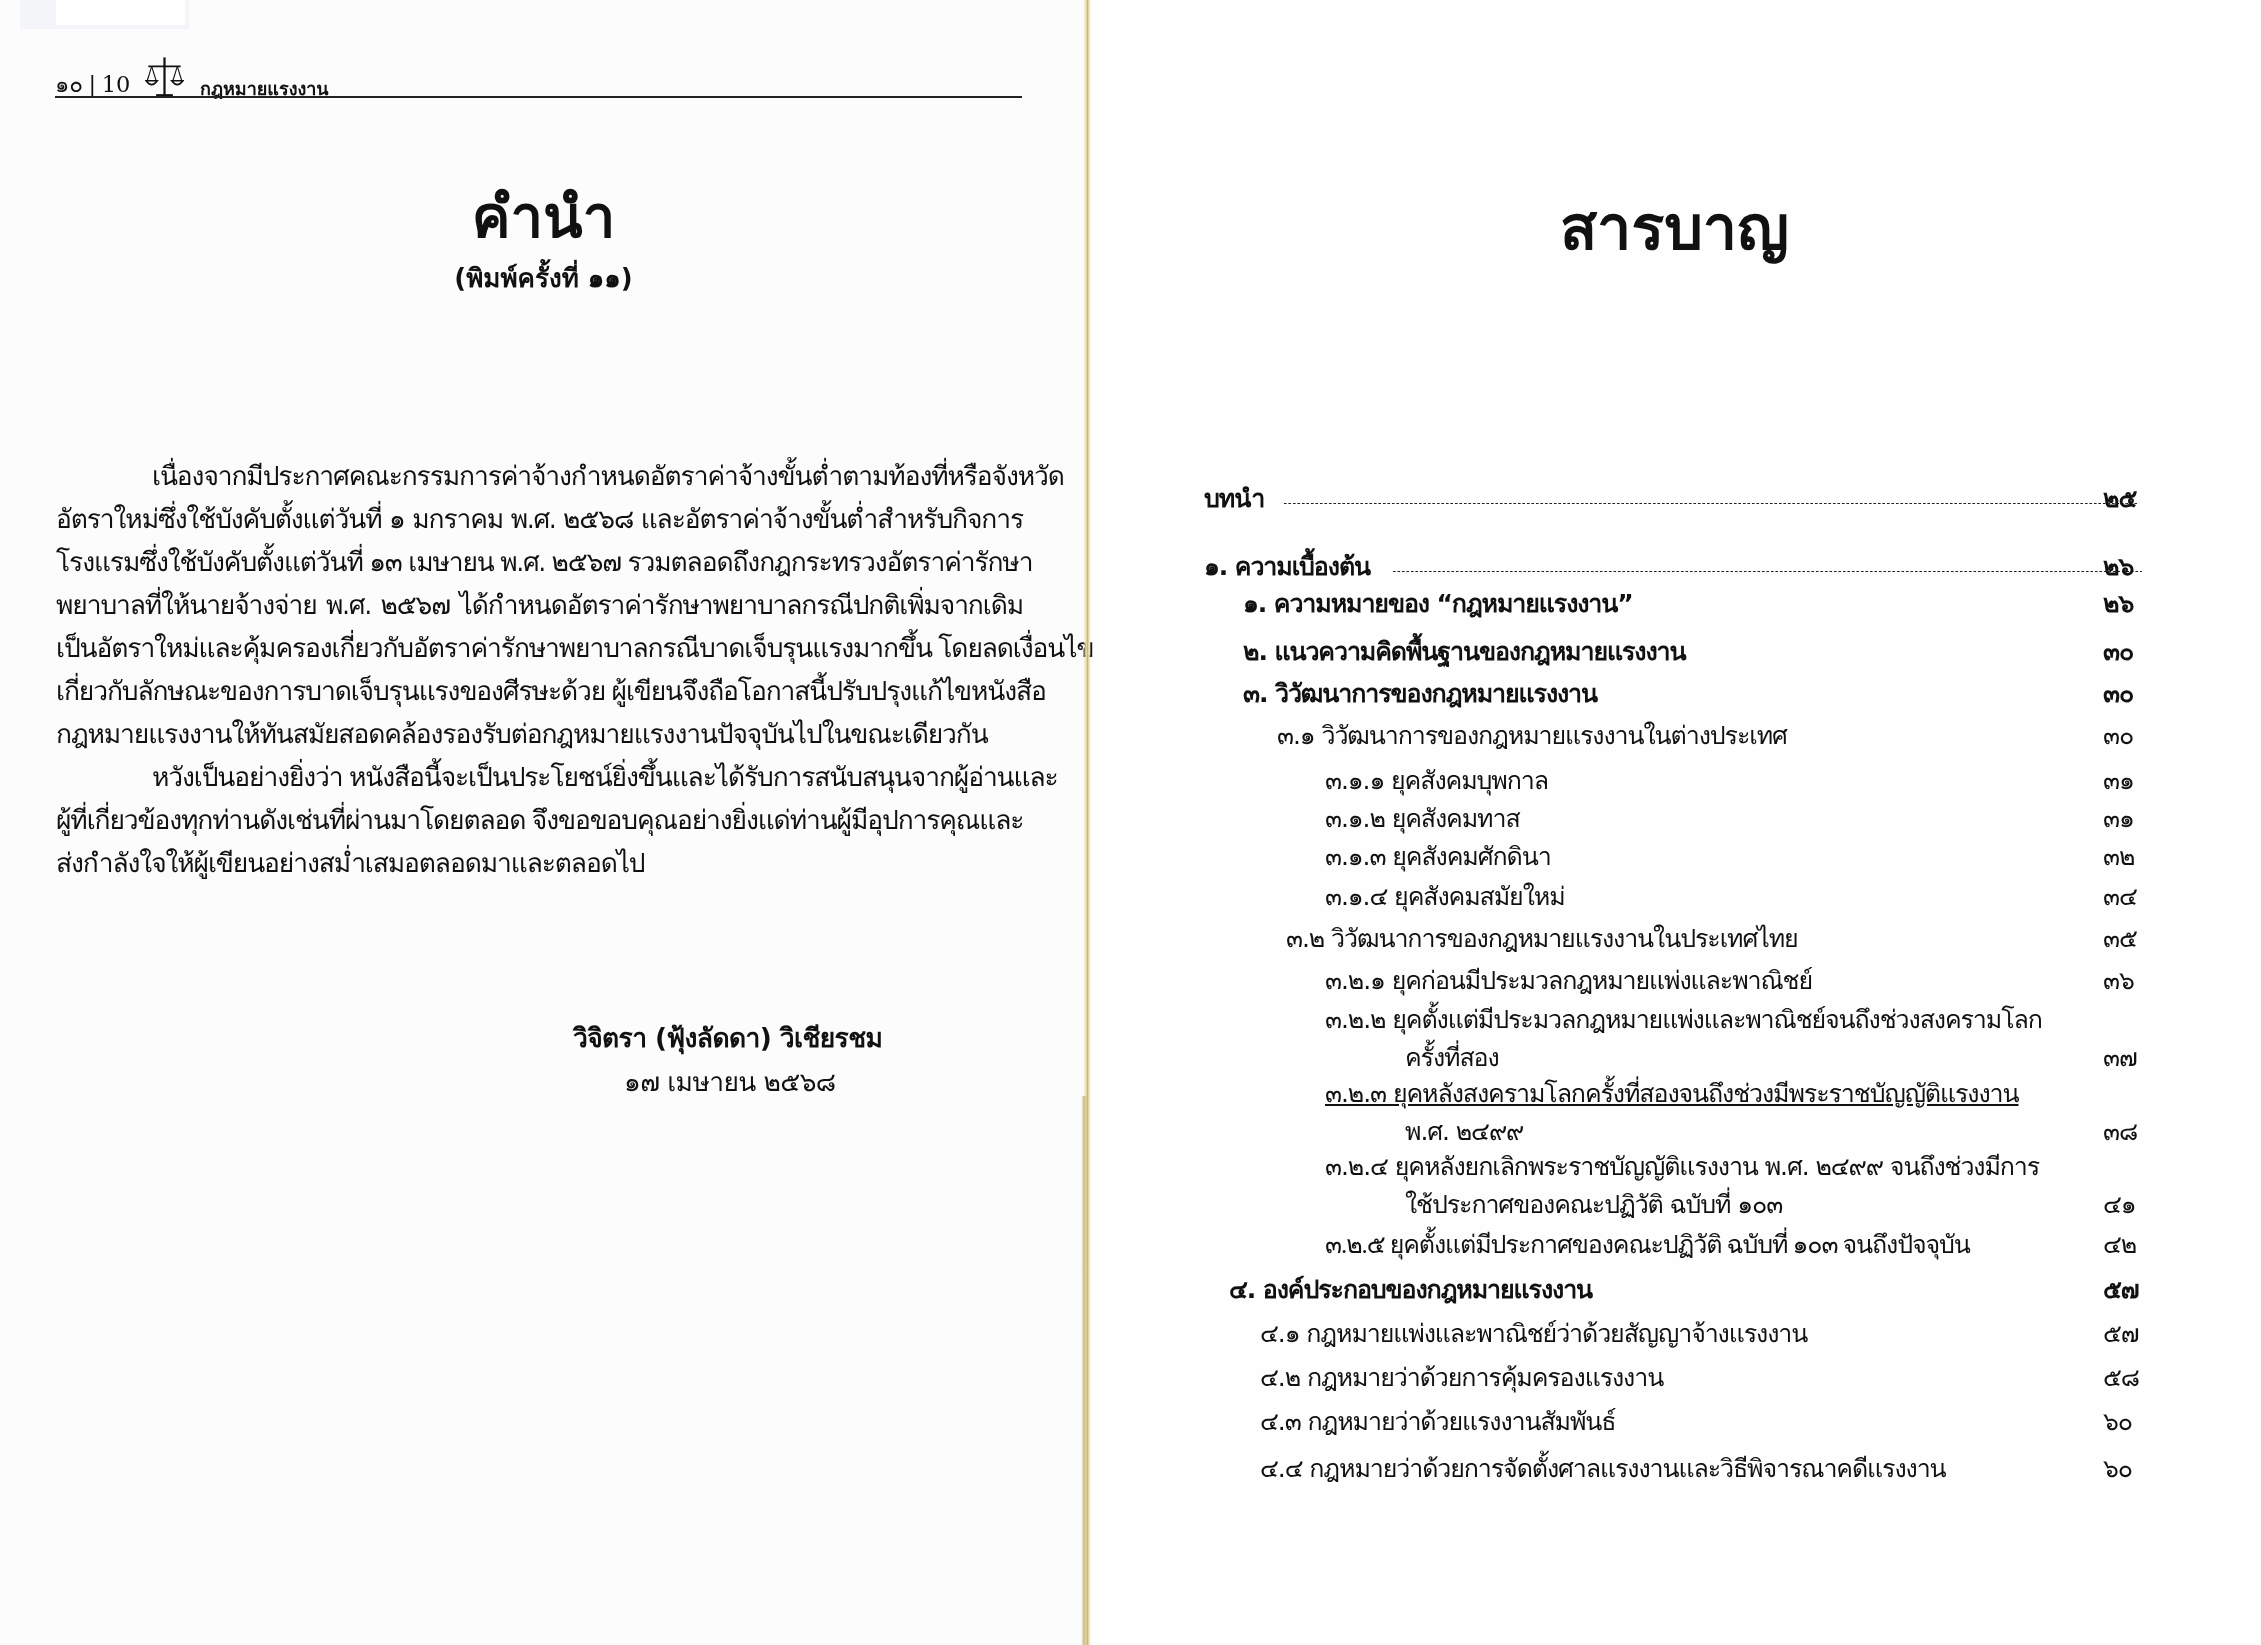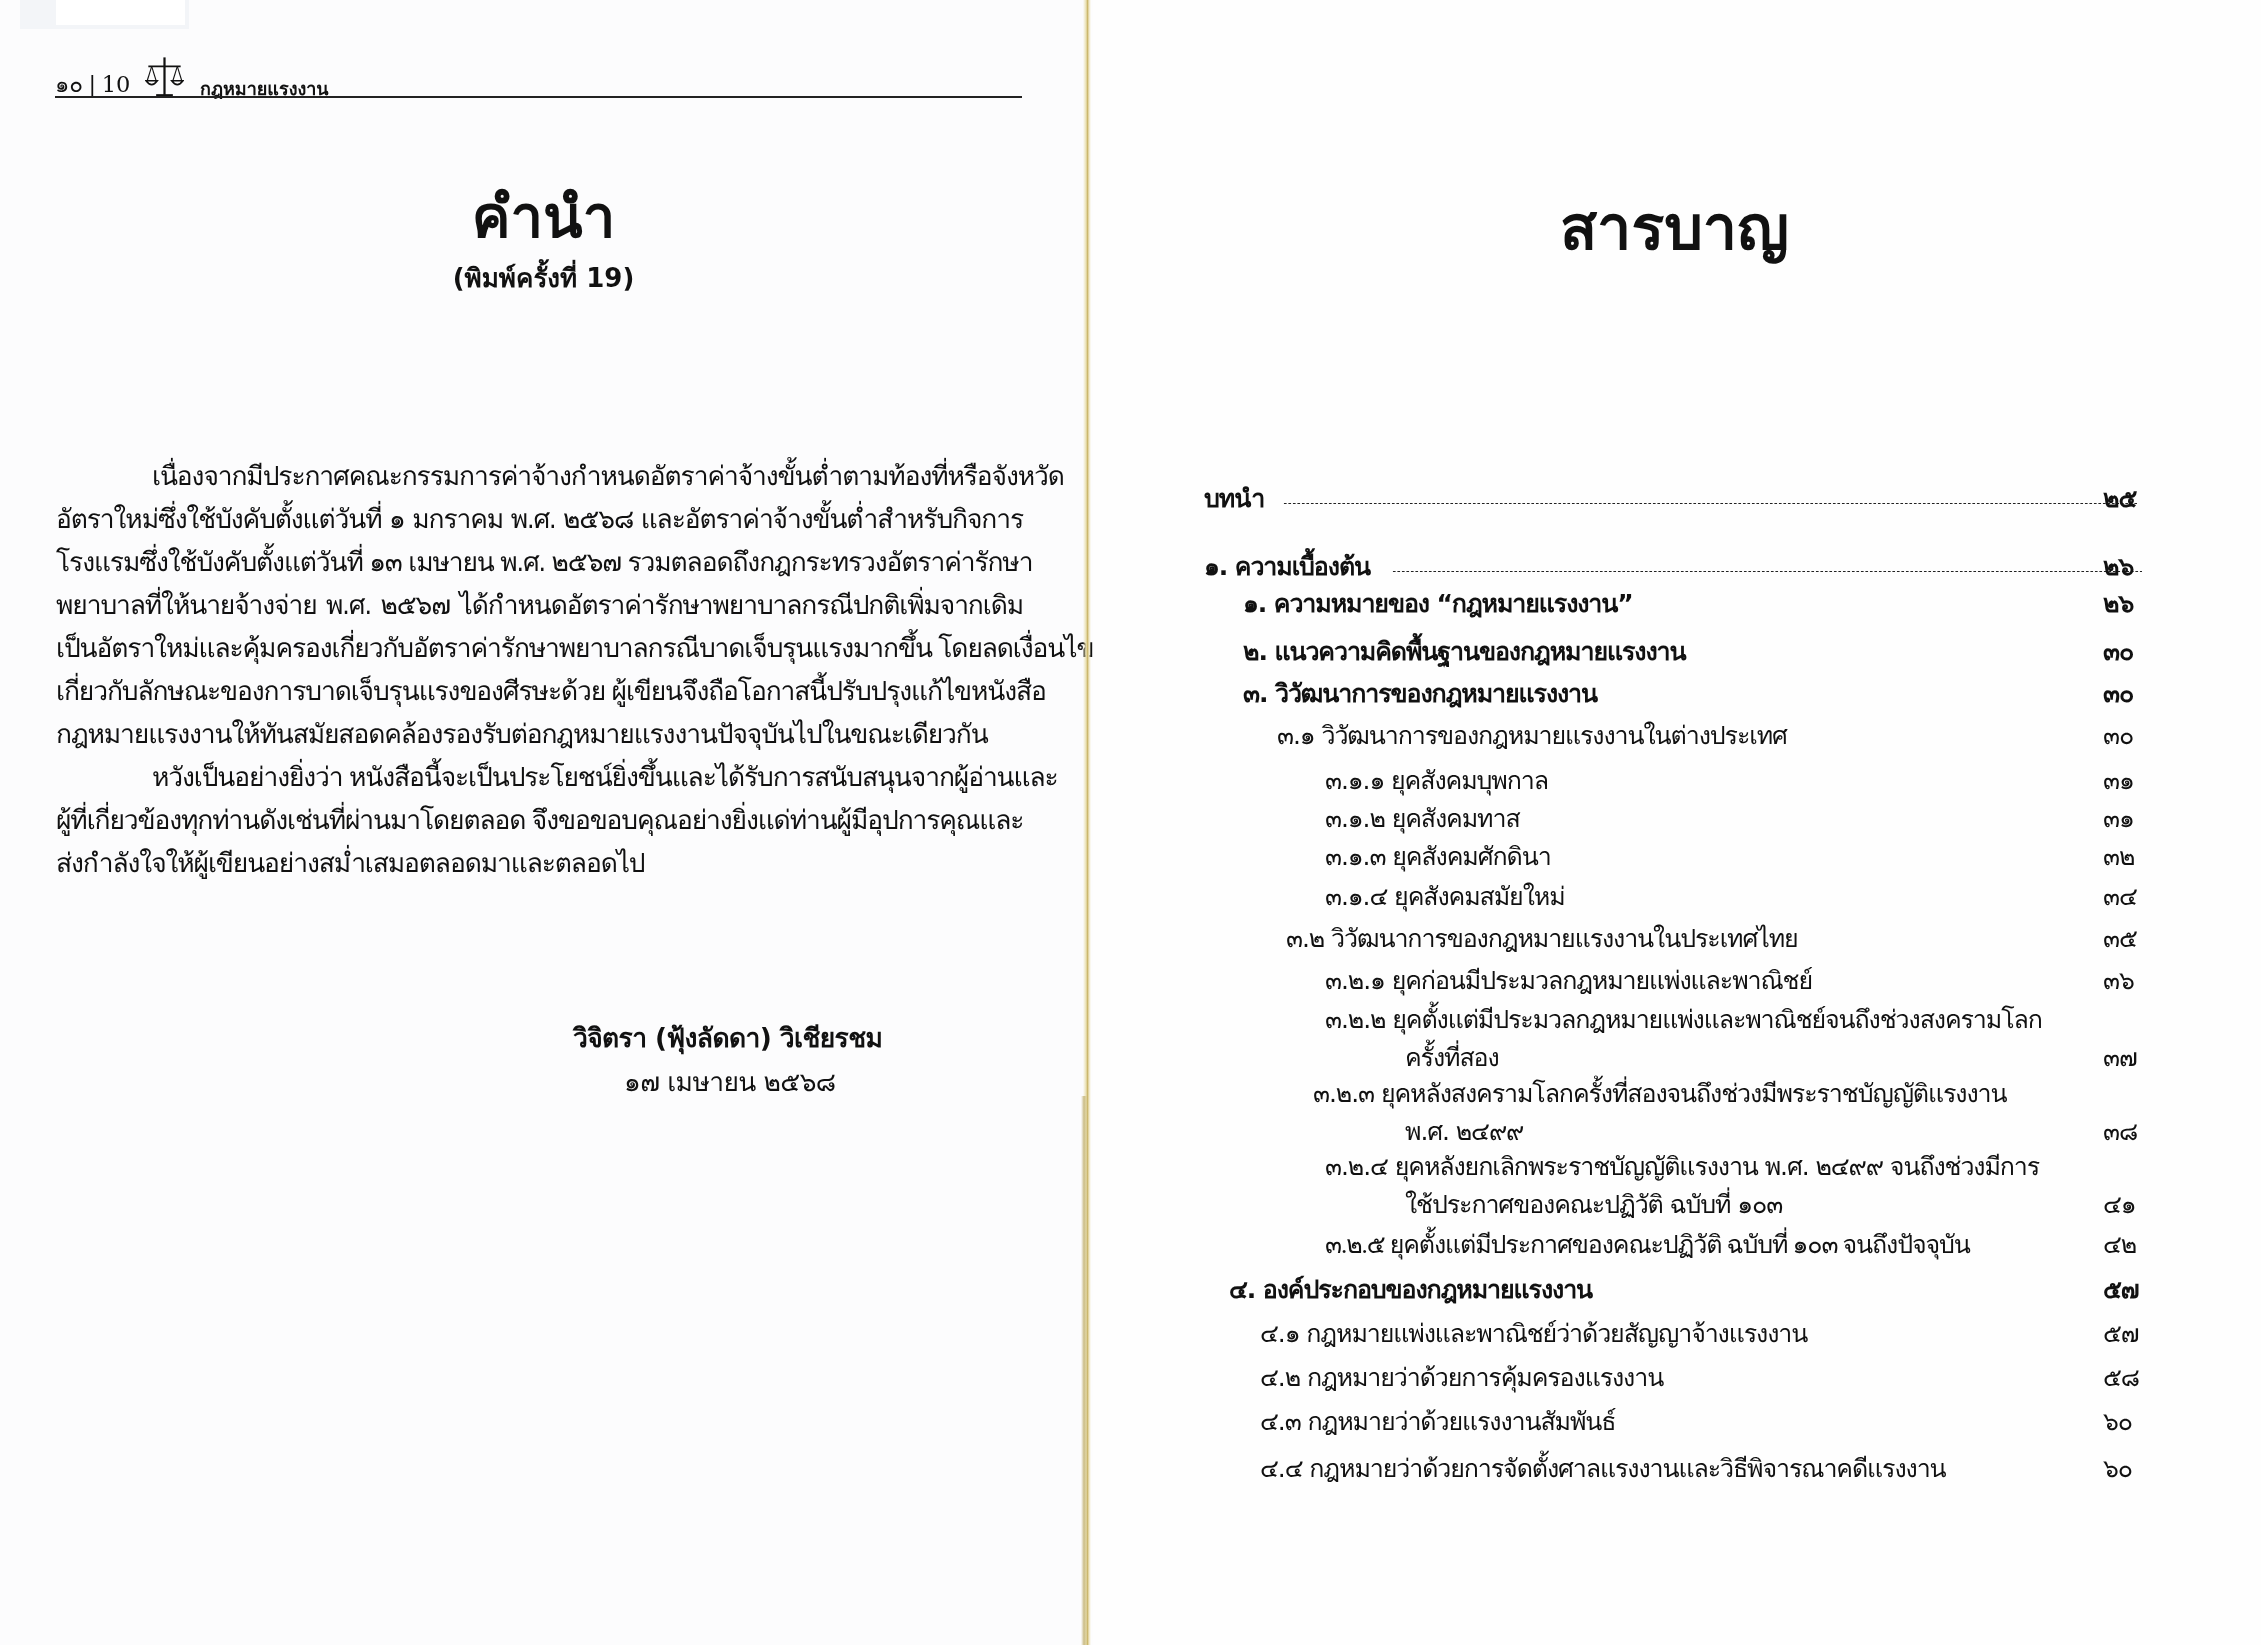--- a/index.html
+++ b/index.html
@@ -101,21 +101,21 @@
       <line x1="58" y1="18" x2="50" y2="44" stroke="#111" stroke-width="2"></line>
       <line x1="58" y1="18" x2="66" y2="44" stroke="#111" stroke-width="2"></line>
       <path d="M48 44 Q58 58 68 44 Z" fill="none" stroke="#111" stroke-width="3"></path>
       <rect x="20" y="68" width="30" height="6" fill="#111"></rect>
     </svg>
     <div class="rh-title">กฎหมายแรงงาน</div>
     <div class="rh-rule"></div>
   </div>
 
   <div class="preface-title">คำนำ</div>
-  <div class="preface-sub">(พิมพ์ครั้งที่ 19)</div>
+  <div class="preface-sub">(พิมพ์ครั้งที่ ๑๑)</div>
 
   <div class="preface-body">
     <div class="line indent">เนื่องจากมีประกาศคณะกรรมการค่าจ้างกำหนดอัตราค่าจ้างขั้นต่ำตามท้องที่หรือจังหวัด</div>
     <div class="line">อัตราใหม่ซึ่งใช้บังคับตั้งแต่วันที่  ๑  มกราคม  พ.ศ.  ๒๕๖๘  และอัตราค่าจ้างขั้นต่ำสำหรับกิจการ</div>
     <div class="line">โรงแรมซึ่งใช้บังคับตั้งแต่วันที่  ๑๓  เมษายน  พ.ศ. ๒๕๖๗ รวมตลอดถึงกฎกระทรวงอัตราค่ารักษา</div>
     <div class="line">พยาบาลที่ให้นายจ้างจ่าย  พ.ศ.  ๒๕๖๗  ได้กำหนดอัตราค่ารักษาพยาบาลกรณีปกติเพิ่มจากเดิม</div>
     <div class="line">เป็นอัตราใหม่และคุ้มครองเกี่ยวกับอัตราค่ารักษาพยาบาลกรณีบาดเจ็บรุนแรงมากขึ้น โดยลดเงื่อนไข</div>
     <div class="line">เกี่ยวกับลักษณะของการบาดเจ็บรุนแรงของศีรษะด้วย  ผู้เขียนจึงถือโอกาสนี้ปรับปรุงแก้ไขหนังสือ</div>
     <div class="line last">กฎหมายแรงงานให้ทันสมัยสอดคล้องรองรับต่อกฎหมายแรงงานปัจจุบันไปในขณะเดียวกัน</div>
     <div class="line indent">หวังเป็นอย่างยิ่งว่า  หนังสือนี้จะเป็นประโยชน์ยิ่งขึ้นและได้รับการสนับสนุนจากผู้อ่านและ</div>
@@ -198,21 +198,21 @@
     <span class="page-num">๓๖</span>
   </div>
 
   <div class="toc-row wrap" style="top:999px;">
     <span class="label" style="left:121px;">๓.๒.๒  ยุคตั้งแต่มีประมวลกฎหมายแพ่งและพาณิชย์จนถึงช่วงสงครามโลก</span>
     <span class="label2" style="left:201px;">ครั้งที่สอง</span>
     <span class="page-num">๓๗</span>
   </div>
 
   <div class="toc-row wrap" style="top:1073px;">
-    <span class="label" style="left:109px;">๓.๒.๓  ยุคหลังสงครามโลกครั้งที่สองจนถึงช่วงมีพระราชบัญญัติแรงงาน</span>
+    <span class="label" style="left:121px;text-decoration:underline;">๓.๒.๓  ยุคหลังสงครามโลกครั้งที่สองจนถึงช่วงมีพระราชบัญญัติแรงงาน</span>
     <span class="label2" style="left:201px;">พ.ศ. ๒๔๙๙</span>
     <span class="page-num">๓๘</span>
   </div>
 
   <div class="toc-row wrap" style="top:1146px;">
     <span class="label" style="left:121px;">๓.๒.๔  ยุคหลังยกเลิกพระราชบัญญัติแรงงาน พ.ศ. ๒๔๙๙ จนถึงช่วงมีการ</span>
     <span class="label2" style="left:201px;">ใช้ประกาศของคณะปฏิวัติ  ฉบับที่ ๑๐๓</span>
     <span class="page-num">๔๑</span>
   </div>
 

